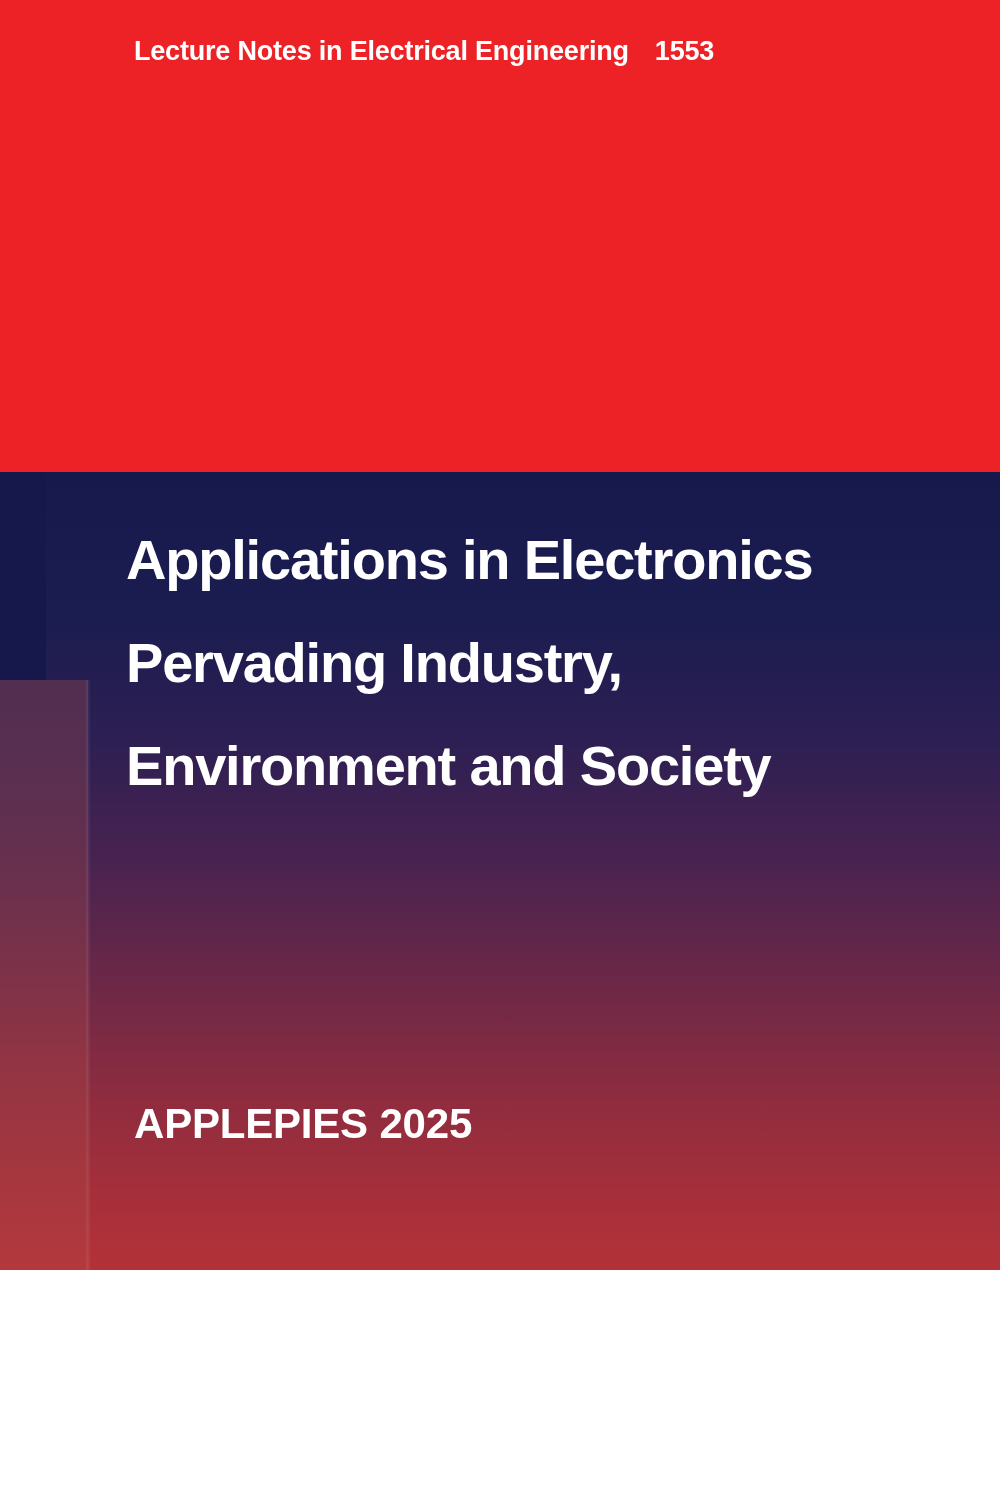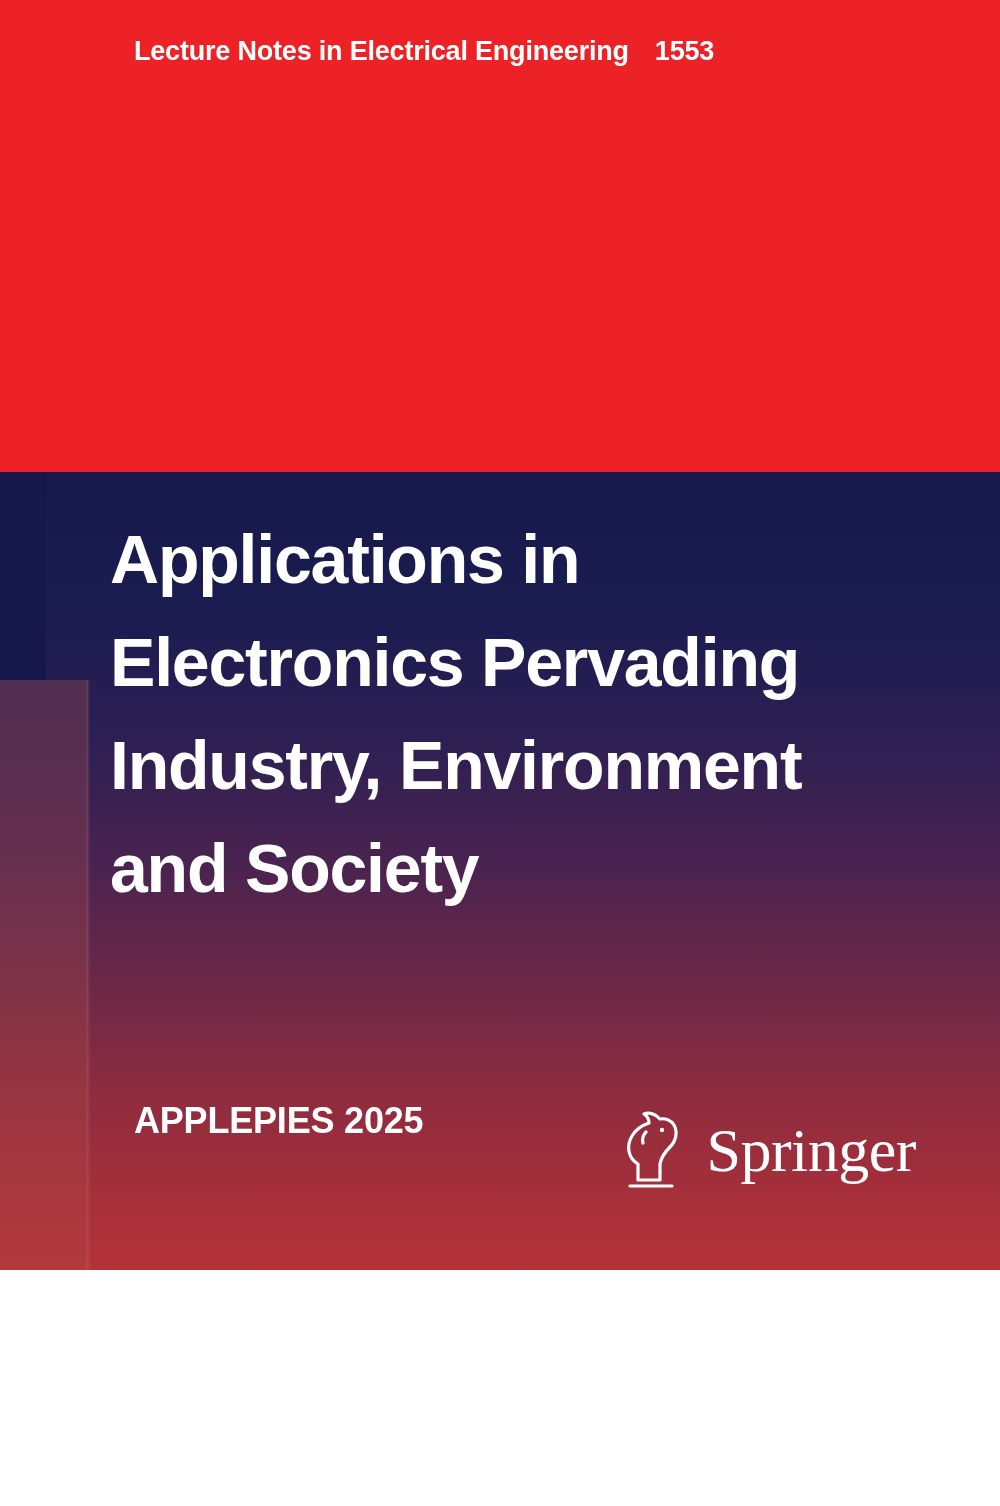--- a/index.html
+++ b/index.html
@@ -108,36 +108,36 @@
     top: 680px;
     width: 4px;
     height: 826px;
     background: rgba(255,255,255,0.06);
     z-index: 2;
   }
 
   
   .title {
     position: absolute;
-    left: 110px;
+    left: 126px;
     top: 508px;
     width: 800px;
     color: #ffffff;
-    font-size: 68px;
+    font-size: 56px;
     font-weight: bold;
     line-height: 103px;
     letter-spacing: -1.2px;
     z-index: 4;
   }
   .subtitle {
     position: absolute;
     left: 134px;
     top: 1100px;
     color: #ffffff;
-    font-size: 36px;
+    font-size: 42px;
     font-weight: bold;
     letter-spacing: -0.2px;
     z-index: 4;
   }
 
   
   .logo {
     position: absolute;
     right: 84px;
     bottom: 78px;
@@ -172,25 +172,14 @@
     <div class="series-line">
       <span>Lecture Notes in Electrical Engineering</span><span class="series-number">1553</span>
     </div>
 
   </div>
 
   <div class="title">Applications in Electronics Pervading Industry, Environment and Society</div>
 
   <div class="subtitle">APPLEPIES 2025</div>
 
-  <div class="logo">
-    <svg class="logo-mark" viewBox="0 0 74 84" aria-hidden="true">
-      <g fill="none" stroke="#ffffff" stroke-width="3.2" stroke-linejoin="round" stroke-linecap="round">
-        <path d="M22 72 L22 56 C12 50 10 38 16 28 C20 21 27 17 33 15 C33 11 31 8 28 6 C33 4 40 6 44 11 C49 10 55 12 58 17 C62 24 60 33 54 39 C49 44 45 50 44 56 L44 72 Z"></path>
-        <path d="M30 24 C27 27 26 31 27 35"></path>
-        <circle cx="46" cy="22" r="2.2" fill="#ffffff" stroke="none"></circle>
-        <path d="M14 78 L56 78"></path>
-      </g>
-    </svg>
-    <span class="logo-text">Springer</span>
-  </div>
 
 </div>
 
 </body></html>

